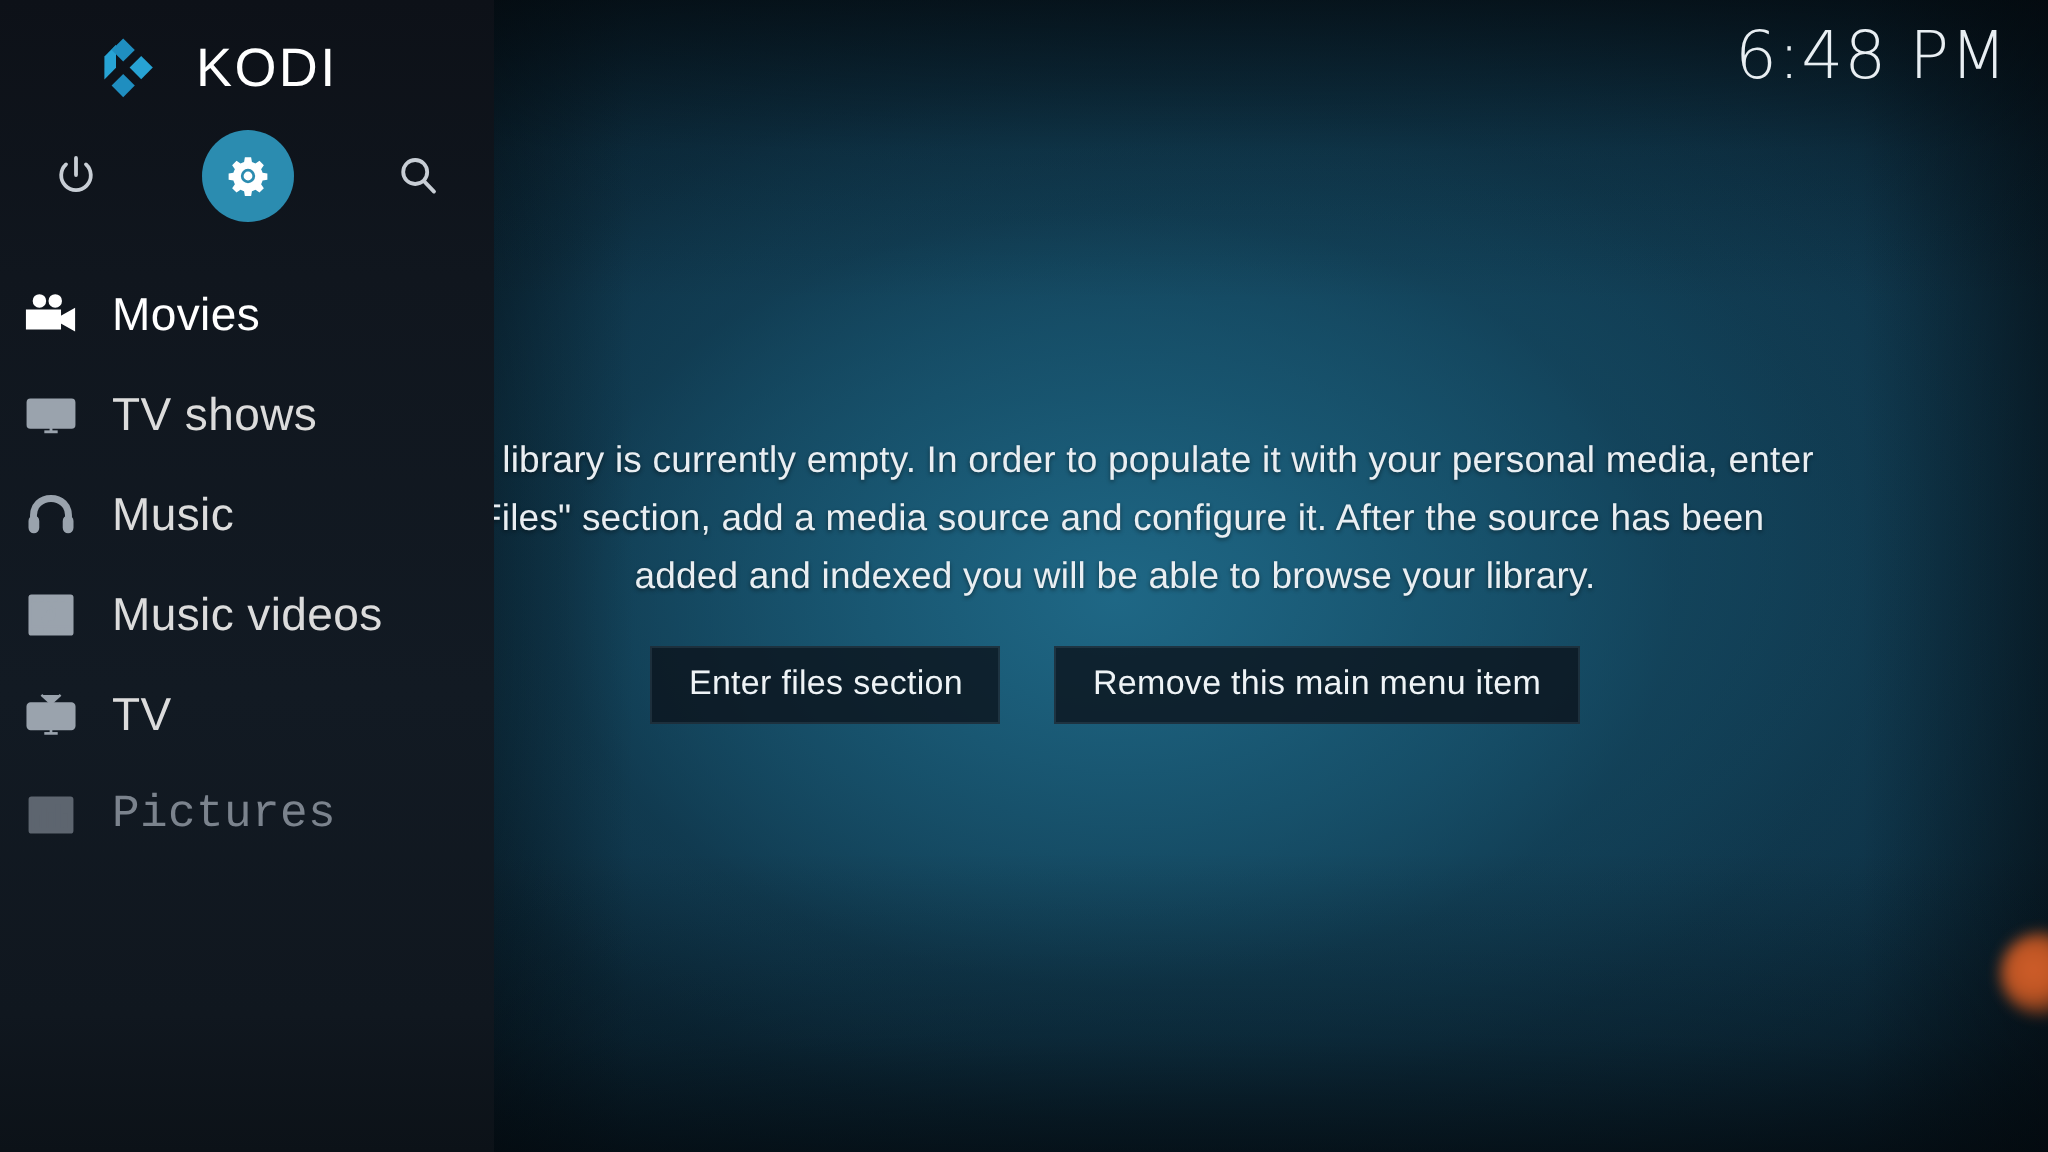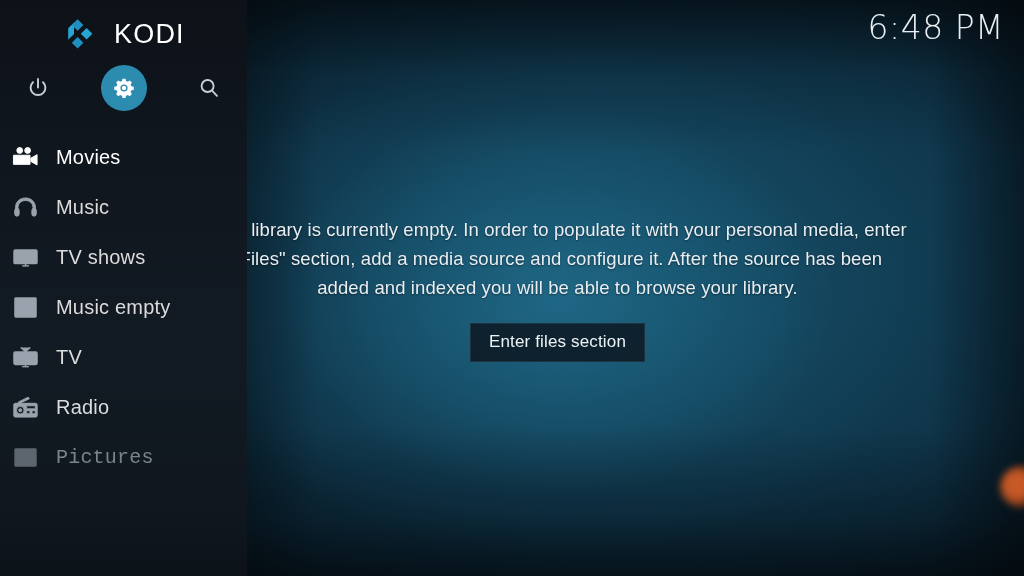--- a/index.html
+++ b/index.html
@@ -56,21 +56,21 @@
   #sidebar {
     position:absolute; left:0; top:0;
     width:247px; height:576px;
     background:linear-gradient(to bottom, #0d1118 0%, #10161e 24%, #121a23 60%, #10171f 88%, #0c1218 100%);
     overflow:hidden;
   }
 
   #logo-row {
     position:absolute; left:0; top:12px;
     width:247px; height:45px;
-    display:flex; align-items:center;padding-left:16px;
+    display:flex; align-items:center;
   }
   #logo-mark { width:38px; height:34px; margin-left:46px; position:relative; }
   #logo-text {
     margin-left:14px;
     color:#ffffff;
     font-size:27px;
     letter-spacing:1.2px;
     font-weight:400;
   }
 
@@ -103,21 +103,21 @@
     display:flex; align-items:center;
   }
   .menu-icon {
     width:30px; height:26px;
     margin-left:10px;
     display:flex; align-items:center; justify-content:center;
     flex:0 0 auto;
   }
   .menu-label {
     margin-left:16px;
-    font-size:20px;
+    font-size:23px;
     font-weight:400;
     letter-spacing:0.2px;
     white-space:nowrap;
   }
   .menu-item.active .menu-label { color:#ffffff; }
   .menu-item.active .menu-icon svg { fill:#ffffff; stroke:#ffffff; }
   .menu-item.dim   .menu-label { color:#dcdcdc; }
   .menu-item.dim   .menu-icon svg { fill:#9aa3ad; stroke:#9aa3ad; }
   .menu-item.faded .menu-label { color:#7b838d;font-family:Liberation Mono, monospace; }
   .menu-item.faded .menu-icon svg { fill:#5d656f; stroke:#5d656f; }
@@ -173,20 +173,21 @@
 
   <div id="main-bg"></div>
   <div id="orange-glow"></div>
 
   <div id="clock">6:48 PM</div>
 
   <div id="content">
     <div id="empty-text">Your library is currently empty. In order to populate it with your personal media, enter "Files" section, add a media source and configure it. After the source has been added and indexed you will be able to browse your library.</div>
     <div id="button-row">
       <button class="action-button">Enter files section</button>
+      <button class="action-button">Remove this main menu item</button>
     </div>
   </div>
 
   <div id="sidebar">
 
     <div id="logo-row">
       <div id="logo-mark">
         <svg width="38" height="34" viewBox="0 0 38 34" xmlns="http://www.w3.org/2000/svg">
           <g fill="#27a3d4">
             <path d="M6.2 10.2 L12.0 4.4 L12.0 15.9 L6.2 21.7 Z"></path>
@@ -234,38 +235,38 @@
             <circle cx="16.2" cy="3.2" r="3.0"></circle>
             <path d="M1.5 8.2 h17.2 v9.4 h-17.2 Z"></path>
             <path d="M19.6 11.2 L26 7.6 v10.6 L19.6 14.6 Z"></path>
           </svg>
         </span>
         <span class="menu-label">Movies</span>
       </div>
 
       <div class="menu-item dim">
         <span class="menu-icon">
+          <svg width="27" height="21" viewBox="0 0 28 22" fill="none" stroke="#9aa3ad" stroke-width="1.6">
+            <rect x="2" y="3.2" width="24" height="14.2" rx="1.2"></rect>
+            <path d="M10.5 19.8 h7" stroke-width="1.5"></path>
+            <path d="M14 17.4 v2.4" stroke-width="1.5"></path>
+          </svg>
+        </span>
+        <span class="menu-label">TV shows</span>
+      </div>
+
+      <div class="menu-item dim">
+        <span class="menu-icon">
           <svg width="25" height="22" viewBox="0 0 26 22" fill="#9aa3ad" stroke="none">
             <path d="M13 1.6 C6.9 1.6 2.6 6.0 2.6 11.6 v1.5 h2.6 v-1.5 C5.2 7.4 8.6 4.2 13 4.2 s7.8 3.2 7.8 7.4 v1.5 h2.6 v-1.5 C23.4 6.0 19.1 1.6 13 1.6 Z"></path>
             <rect x="1.8" y="12.3" width="4.6" height="8.2" rx="2.3"></rect>
             <rect x="19.6" y="12.3" width="4.6" height="8.2" rx="2.3"></rect>
           </svg>
         </span>
         <span class="menu-label">Music</span>
-      </div>
-
-      <div class="menu-item dim">
-        <span class="menu-icon">
-          <svg width="27" height="21" viewBox="0 0 28 22" fill="none" stroke="#9aa3ad" stroke-width="1.6">
-            <rect x="2" y="3.2" width="24" height="14.2" rx="1.2"></rect>
-            <path d="M10.5 19.8 h7" stroke-width="1.5"></path>
-            <path d="M14 17.4 v2.4" stroke-width="1.5"></path>
-          </svg>
-        </span>
-        <span class="menu-label">TV shows</span>
       </div>
 
       <div class="menu-item dim">
         <span class="menu-icon">
           <svg width="25" height="23" viewBox="0 0 26 24" fill="none" stroke="#9aa3ad" stroke-width="1.5">
             <rect x="2" y="2" width="22" height="20" rx="0.8"></rect>
             <path d="M2 6.2 h22 M2 18.0 h22" stroke-width="1.2"></path>
             <g fill="#9aa3ad" stroke="none">
               <rect x="3.3" y="3.1" width="2.0" height="2.0"></rect>
               <rect x="7.0" y="3.1" width="2.0" height="2.0"></rect>
@@ -274,49 +275,35 @@
               <rect x="18.1" y="3.1" width="2.0" height="2.0"></rect>
               <rect x="3.3" y="19.0" width="2.0" height="2.0"></rect>
               <rect x="7.0" y="19.0" width="2.0" height="2.0"></rect>
               <rect x="10.7" y="19.0" width="2.0" height="2.0"></rect>
               <rect x="14.4" y="19.0" width="2.0" height="2.0"></rect>
               <rect x="18.1" y="19.0" width="2.0" height="2.0"></rect>
               <path d="M12.0 8.2 v6.3 a2.1 2.1 0 1 1 -1.5-2.0 V9.6 l4.6-1.2 v4.6 a2.1 2.1 0 1 1 -1.5-2.0 V7.0 Z"></path>
             </g>
           </svg>
         </span>
-        <span class="menu-label">Music empty</span>
+        <span class="menu-label">Music videos</span>
       </div>
 
       <div class="menu-item dim">
         <span class="menu-icon">
           <svg width="27" height="23" viewBox="0 0 28 24" fill="none" stroke="#9aa3ad" stroke-width="1.6">
             <path d="M9.0 1.5 L14 6.0 L19.0 1.5" stroke-width="1.3"></path>
             <rect x="2" y="6.2" width="24" height="13.0" rx="1.4"></rect>
             <path d="M10.5 21.6 h7" stroke-width="1.4"></path>
             <path d="M14 19.2 v2.4" stroke-width="1.4"></path>
           </svg>
         </span>
         <span class="menu-label">TV</span>
       </div>
 
-      <div class="menu-item dim">
-        <span class="menu-icon">
-          <svg width="27" height="23" viewBox="0 0 28 24" fill="#9aa3ad" stroke="none">
-            <path d="M16.8 1.2 L18.0 2.9 L7.2 8.0 L6.3 6.4 Z"></path>
-            <rect x="1.8" y="7.6" width="24.4" height="14.4" rx="1.6"></rect>
-            <circle cx="8.6" cy="14.8" r="4.0" fill="#121a23"></circle>
-            <circle cx="8.6" cy="14.8" r="1.6" fill="#9aa3ad"></circle>
-            <rect x="15.2" y="10.2" width="9.0" height="3.2" rx="0.6" fill="#121a23"></rect>
-            <rect x="15.2" y="15.4" width="3.4" height="3.0" rx="0.5" fill="#121a23"></rect>
-            <rect x="20.8" y="15.4" width="3.4" height="3.0" rx="0.5" fill="#121a23"></rect>
-          </svg>
-        </span>
-        <span class="menu-label">Radio</span>
-      </div>
 
 
 
       <div class="menu-item faded">
         <span class="menu-icon">
           <svg width="25" height="21" viewBox="0 0 26 22" fill="none" stroke="#5d656f" stroke-width="1.5">
             <rect x="2" y="2" width="22" height="18" rx="0.8"></rect>
             <g fill="#5d656f" stroke="none">
               <rect x="4.2" y="11.0" width="2.6" height="6.6"></rect>
               <rect x="8.0" y="7.6" width="2.6" height="10.0"></rect>

